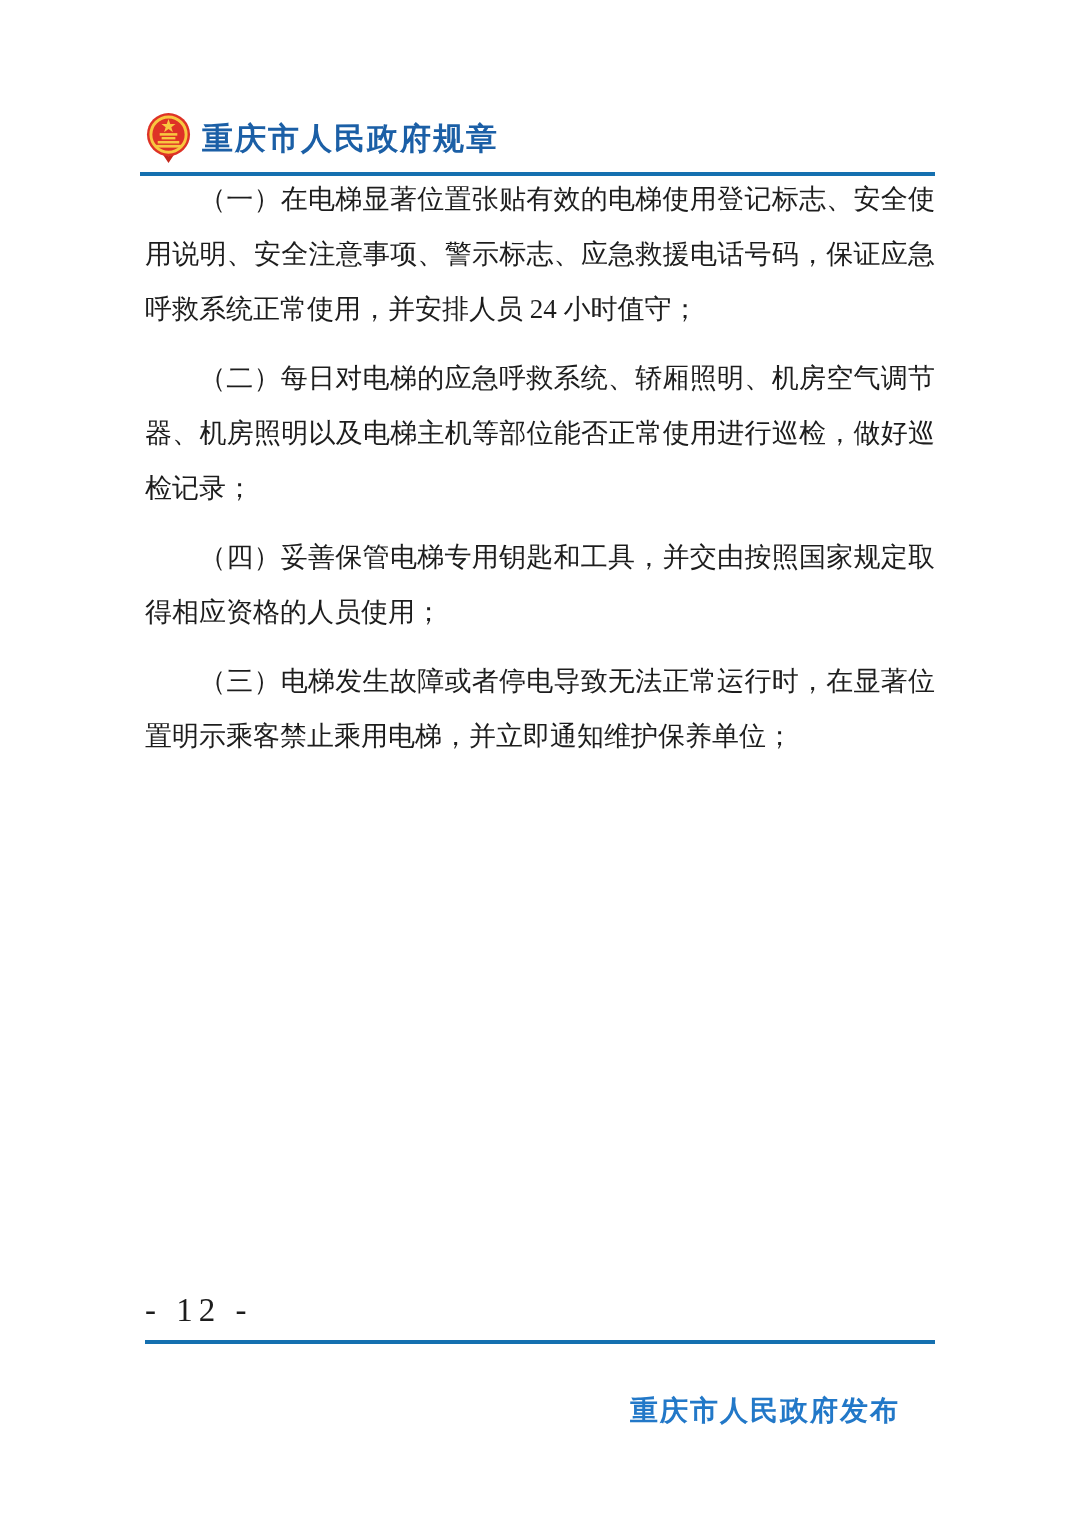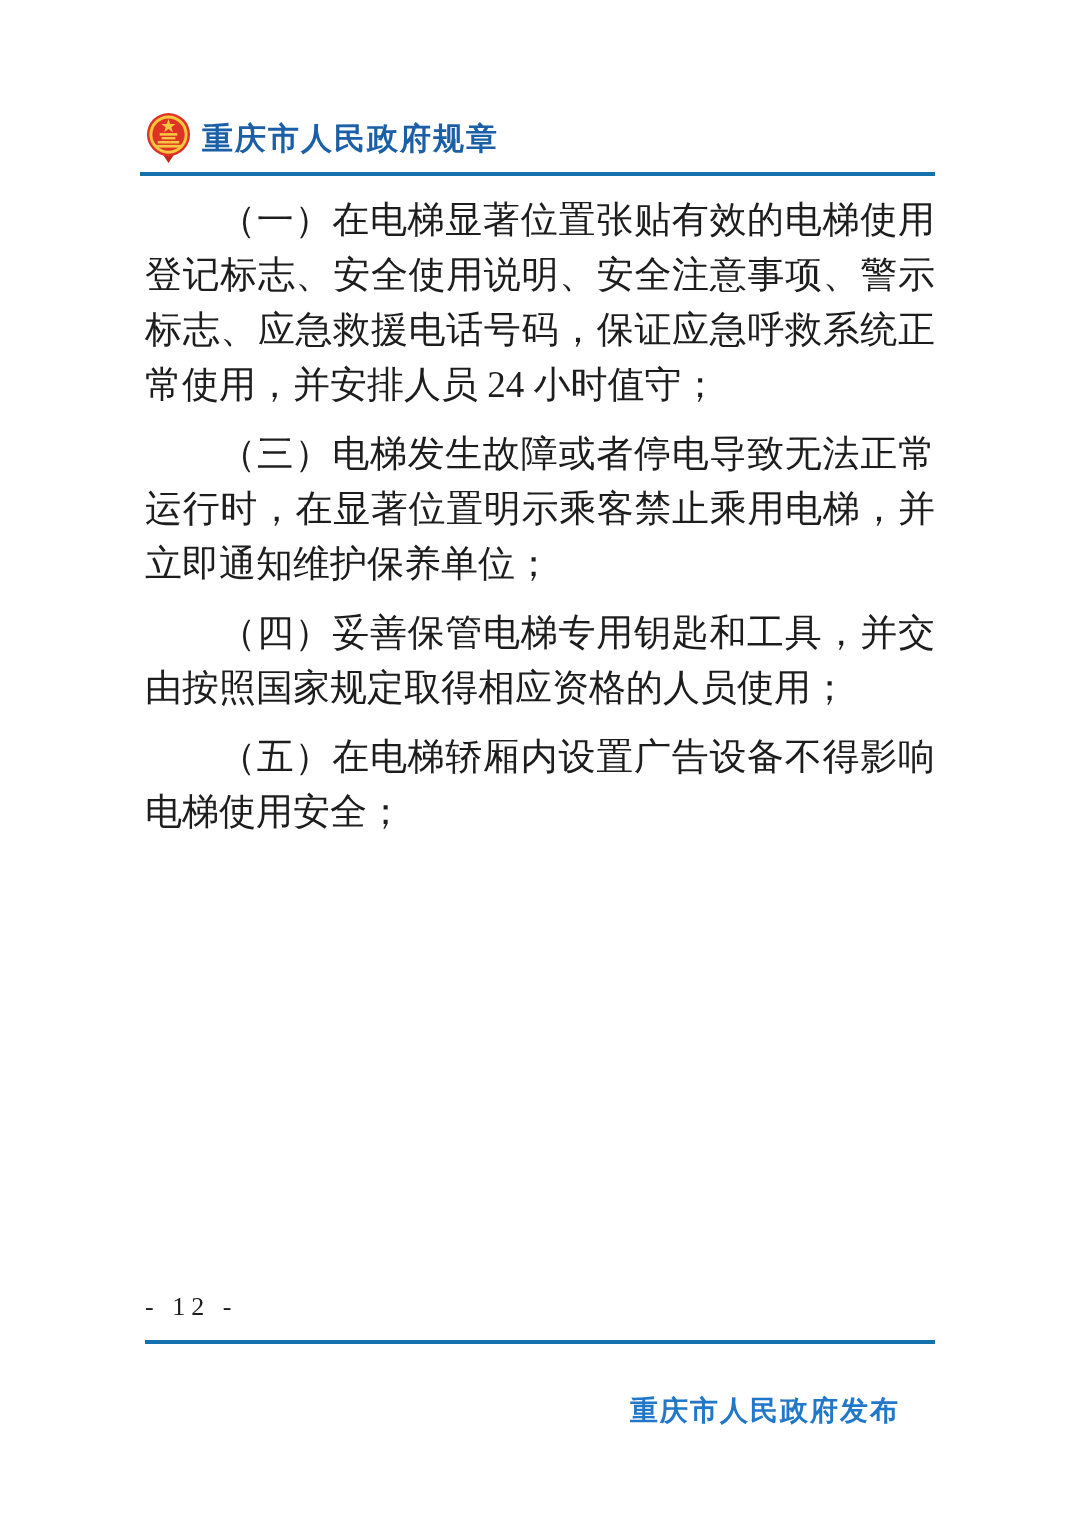--- a/index.html
+++ b/index.html
@@ -44,40 +44,40 @@
     top: 172px;
     left: 140px;
     width: 795px;
     height: 4px;
     background: #1570b0;
   }
 
   
   .doc-body {
     position: absolute;
-    top: 192px;
+    top: 172px;
     left: 145px;
     width: 790px;
-    font-size: 37px;
+    font-size: 27px;
     line-height: 55px;
     color: #1d1d1d;
     text-align: justify;
   }
   .doc-body p {
     margin: 0 0 14px 0;
     text-indent: 2em;
     font-weight: 300;
   }
 
   
   .page-number {
     position: absolute;
     top: 1292px;
     left: 145px;
-    font-size: 26px;
+    font-size: 33px;
     color: #1d1d1d;
     letter-spacing: 6px;
     text-align: center;
   }
   .footer-rule {
     position: absolute;
     top: 1340px;
     left: 145px;
     width: 790px;
     height: 4px;
@@ -118,22 +118,22 @@
         <rect x="13" y="29.5" width="22" height="2.6" fill="#f8c740"></rect>
         <rect x="11" y="33.5" width="26" height="2.8" fill="#f8c740"></rect>
       </svg>
     </span>
     <span class="page-title">重庆市人民政府规章</span>
   </div>
   <div class="header-rule"></div>
 
   <div class="doc-body">
     <p>（一）在电梯显著位置张贴有效的电梯使用登记标志、安全使用说明、安全注意事项、警示标志、应急救援电话号码，保证应急呼救系统正常使用，并安排人员 24 小时值守；</p>
+    <p>（二）每日对电梯的应急呼救系统、轿厢照明、机房空气调节器、机房照明以及电梯主机等部位能否正常使用进行巡检，做好巡检记录；</p>
+    <p>（四）妥善保管电梯专用钥匙和工具，并交由按照国家规定取得相应资格的人员使用；</p>
     <p>（三）电梯发生故障或者停电导致无法正常运行时，在显著位置明示乘客禁止乘用电梯，并立即通知维护保养单位；</p>
-    <p>（四）妥善保管电梯专用钥匙和工具，并交由按照国家规定取得相应资格的人员使用；</p>
-    <p>（五）在电梯轿厢内设置广告设备不得影响电梯使用安全；</p>
   </div>
 
   <div class="page-number">- 12 -</div>
   <div class="footer-rule"></div>
   <div class="publisher">重庆市人民政府发布</div>
 
 </div>
 
 </body></html>

